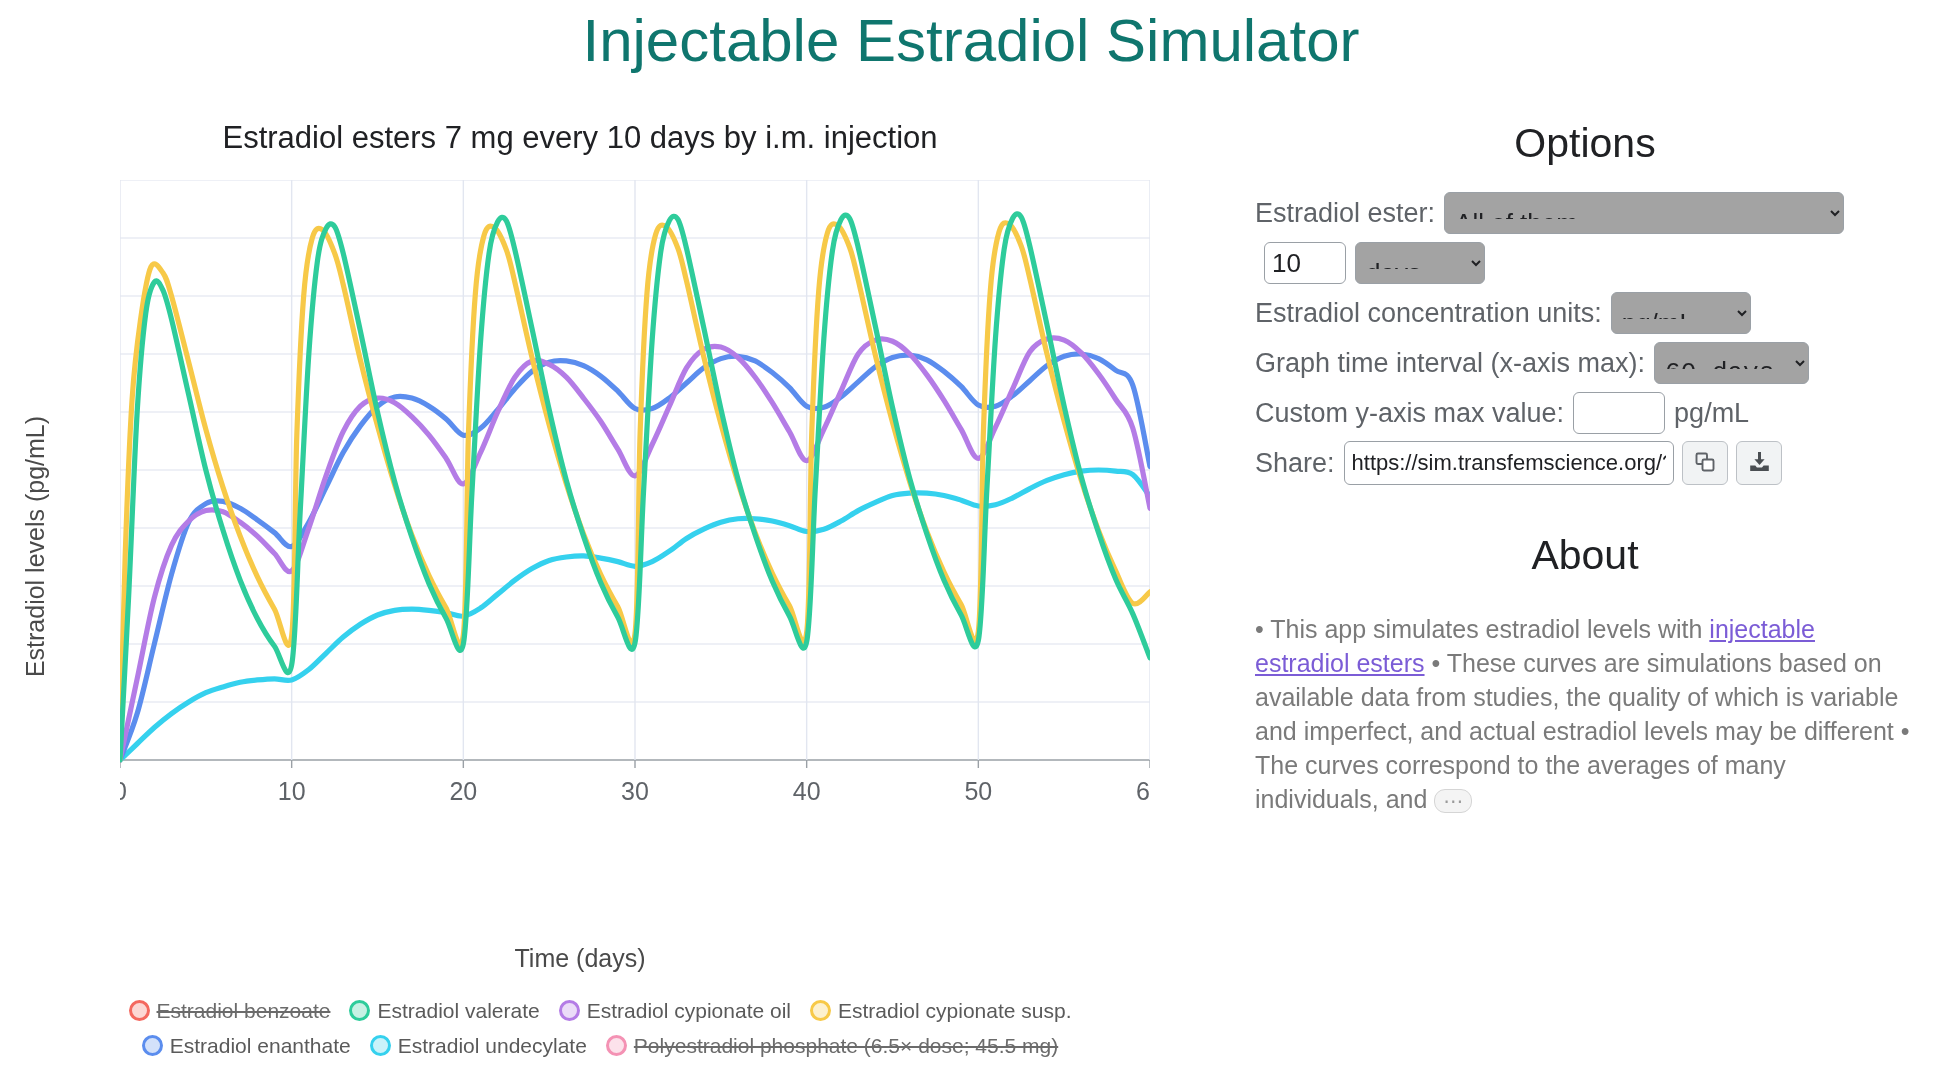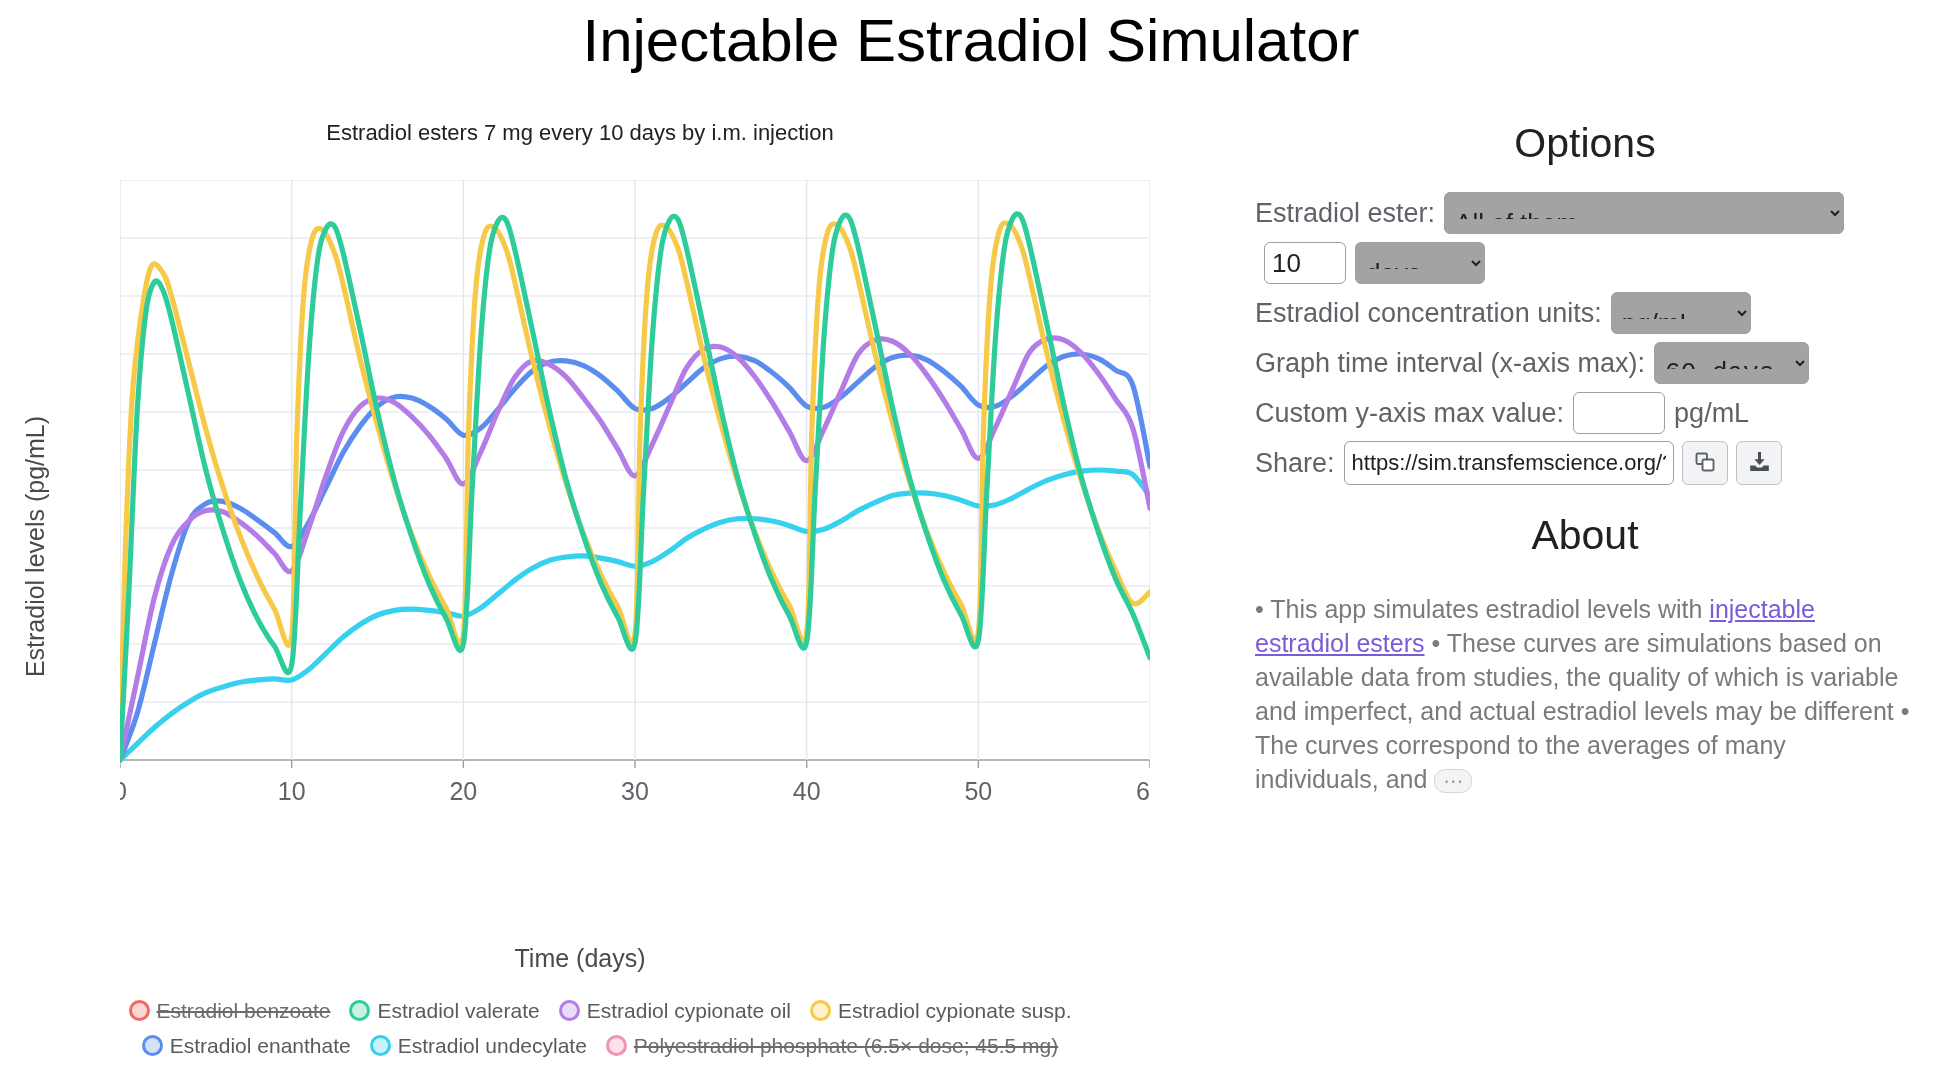--- a/index.html
+++ b/index.html
@@ -21,40 +21,40 @@
 
   
   .page-title {
     position: absolute;
     top: 6px;
     left: 0;
     width: 1942px;
     text-align: center;
     font-size: 60px;
     font-weight: 400;
-    color: #000000;
+    color: #0f766e;
     letter-spacing: 0px;
   }
 
   
   .chart-panel {
     position: absolute;
     left: 0px;
     top: 120px;
     width: 1190px;
     height: 965px;
   }
 
   .chart-title {
     position: absolute;
     left: 0;
     top: 0;
     width: 1160px;
     text-align: center;
-    font-size: 22px;
+    font-size: 31px;
     color: #202124;
   }
 
   .plot-wrap {
     position: absolute;
     left: 0px;
     top: 52px;
     width: 1160px;
     height: 810px;
   }
@@ -387,18 +387,18 @@
       <button class="icon-btn">
         <span>
           <svg width="24" height="24" viewBox="0 0 24 24" fill="#4a4e52">
             <path d="M11 2h3v7.2h3.6L12.5 15 7.4 9.2H11z"></path>
             <path d="M3.2 15.5h5.1l1.6 1.9h5.1l1.6-1.9h5.2v5.6H3.2z"></path>
           </svg>
         </span>
       </button>
     </div>
 
-    <div class="section-heading" style="margin-top:36px">About</div>
+    <div class="section-heading" style="margin-top:56px">About</div>
     <div class="about-body">
       <span>• This app simulates estradiol levels with </span><a href="#">injectable estradiol esters</a><span> • These curves are simulations based on available data from studies, the quality of which is variable and imperfect, and actual estradiol levels may be different • The curves correspond to the averages of many individuals, and </span><span class="ellipsis-chip">⋯</span>
     </div>
   </div>
 </div>
 
 </body></html>

